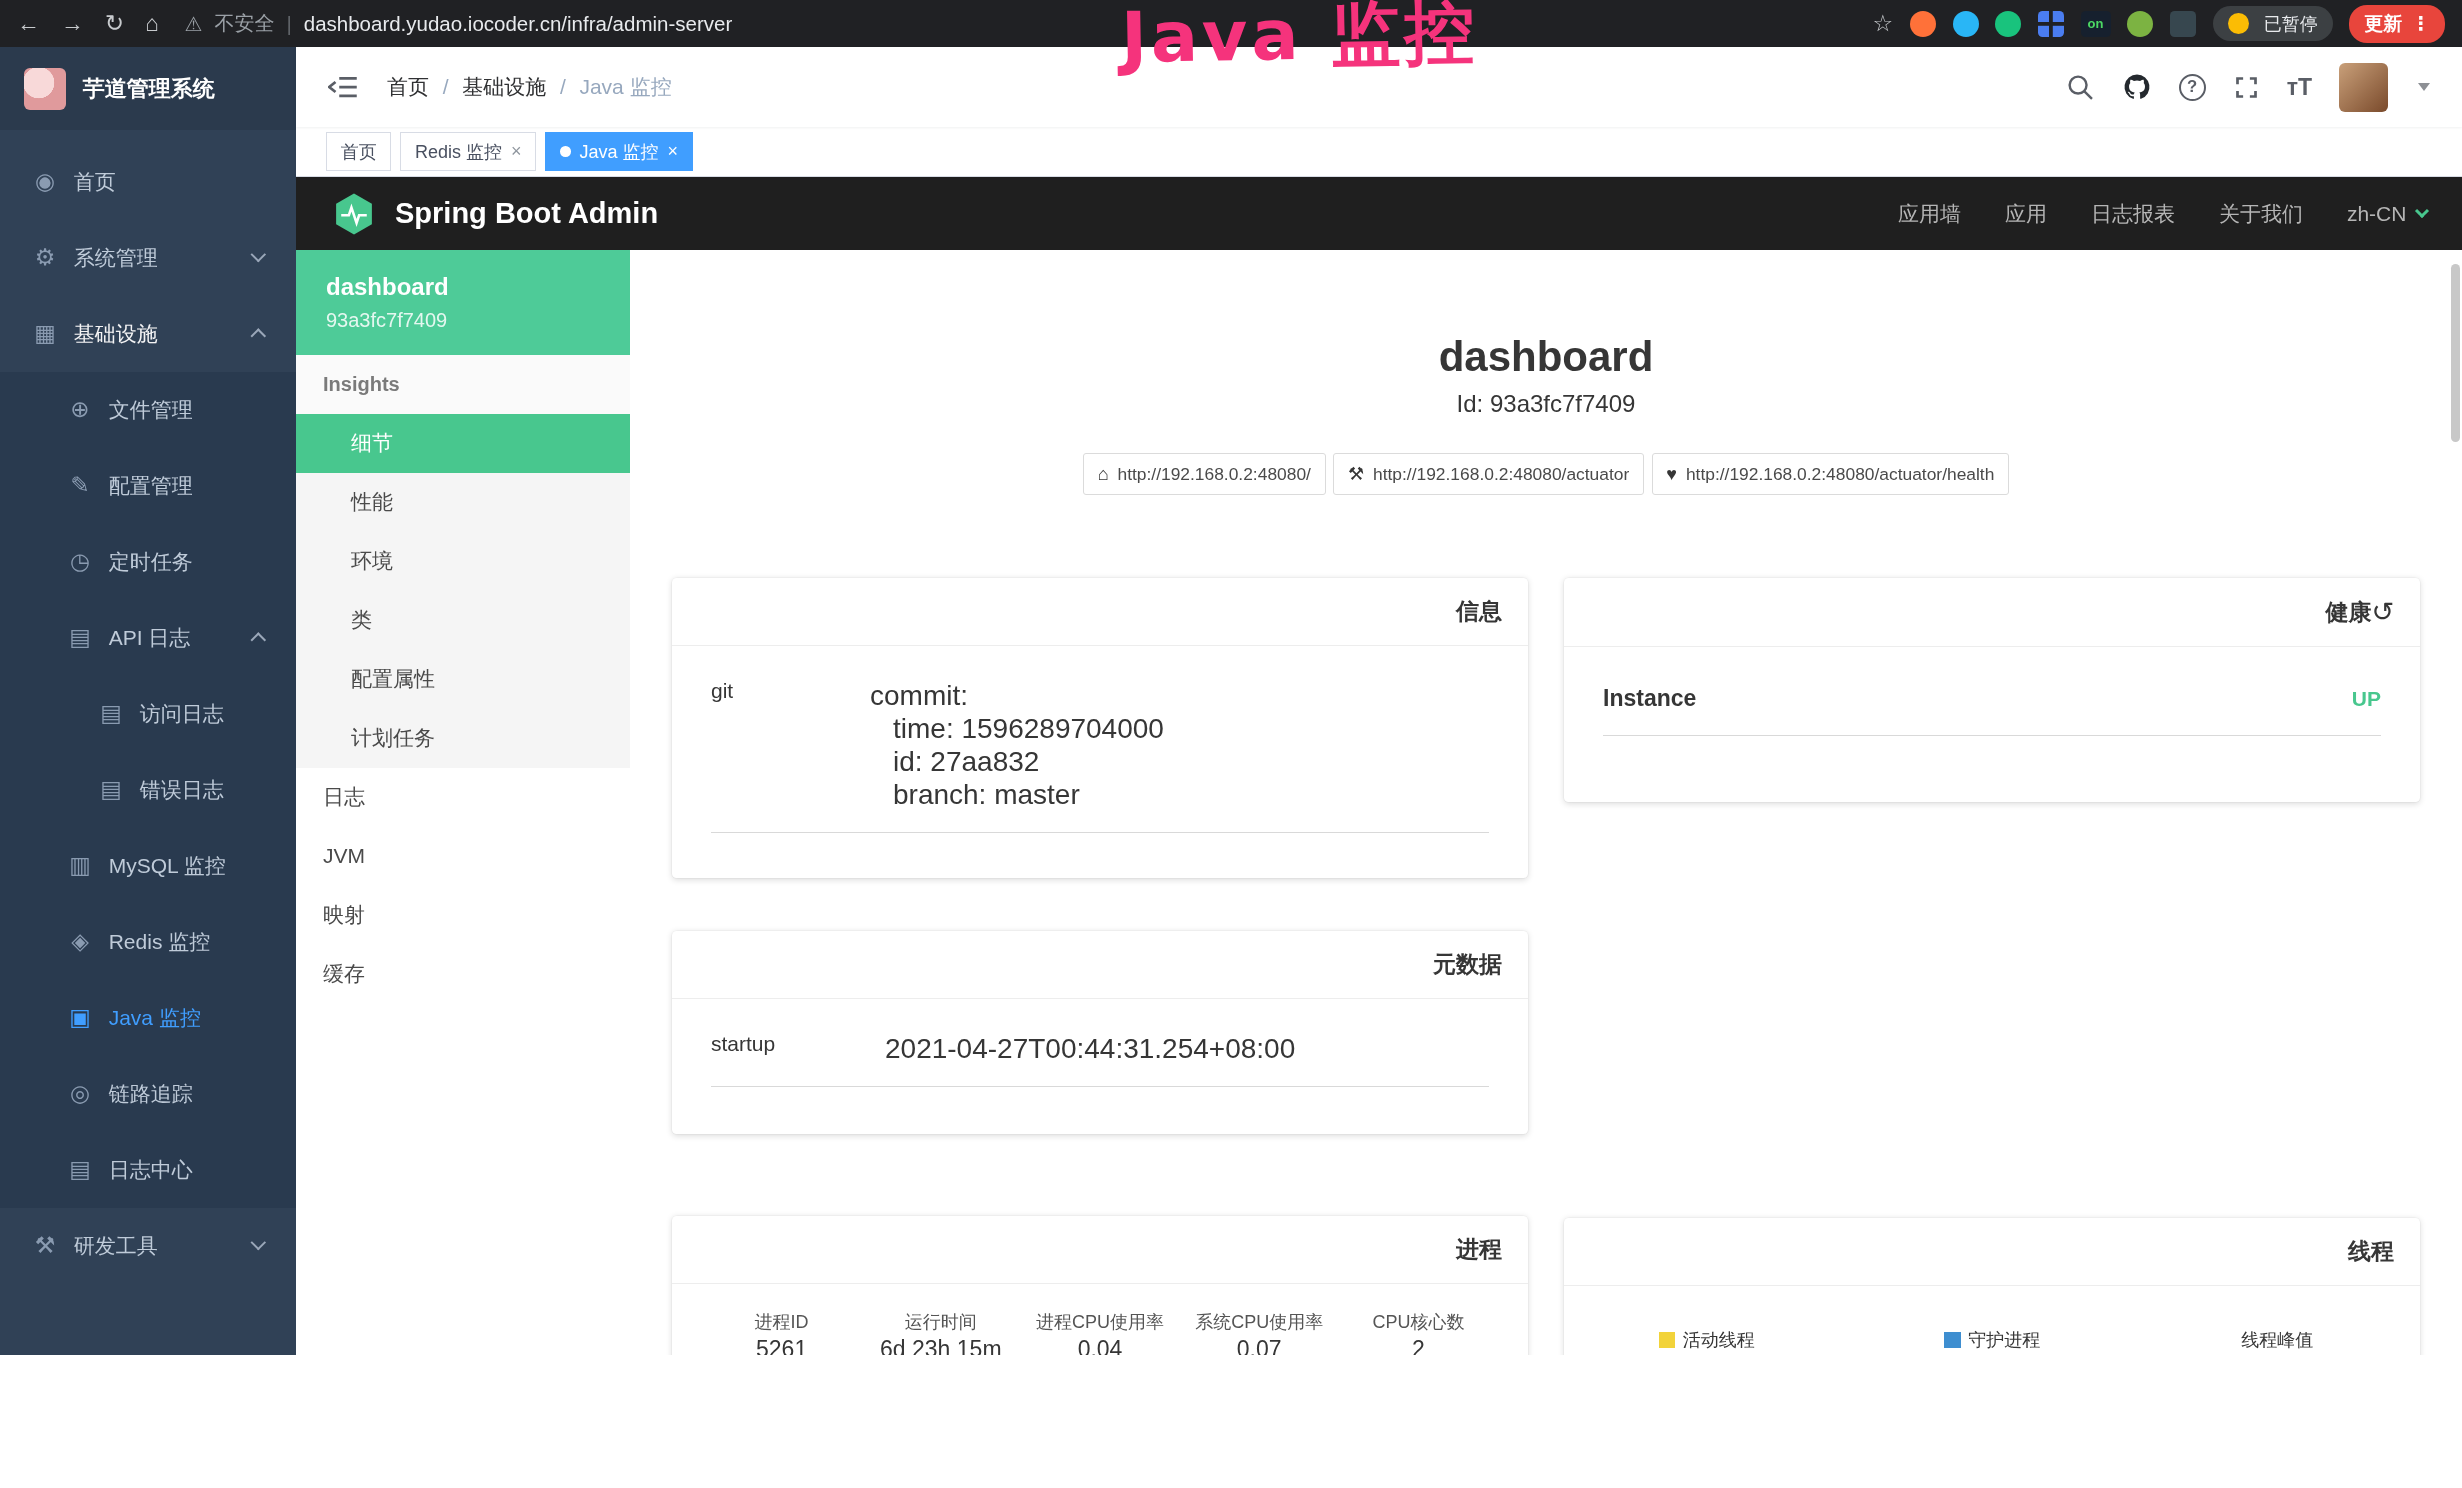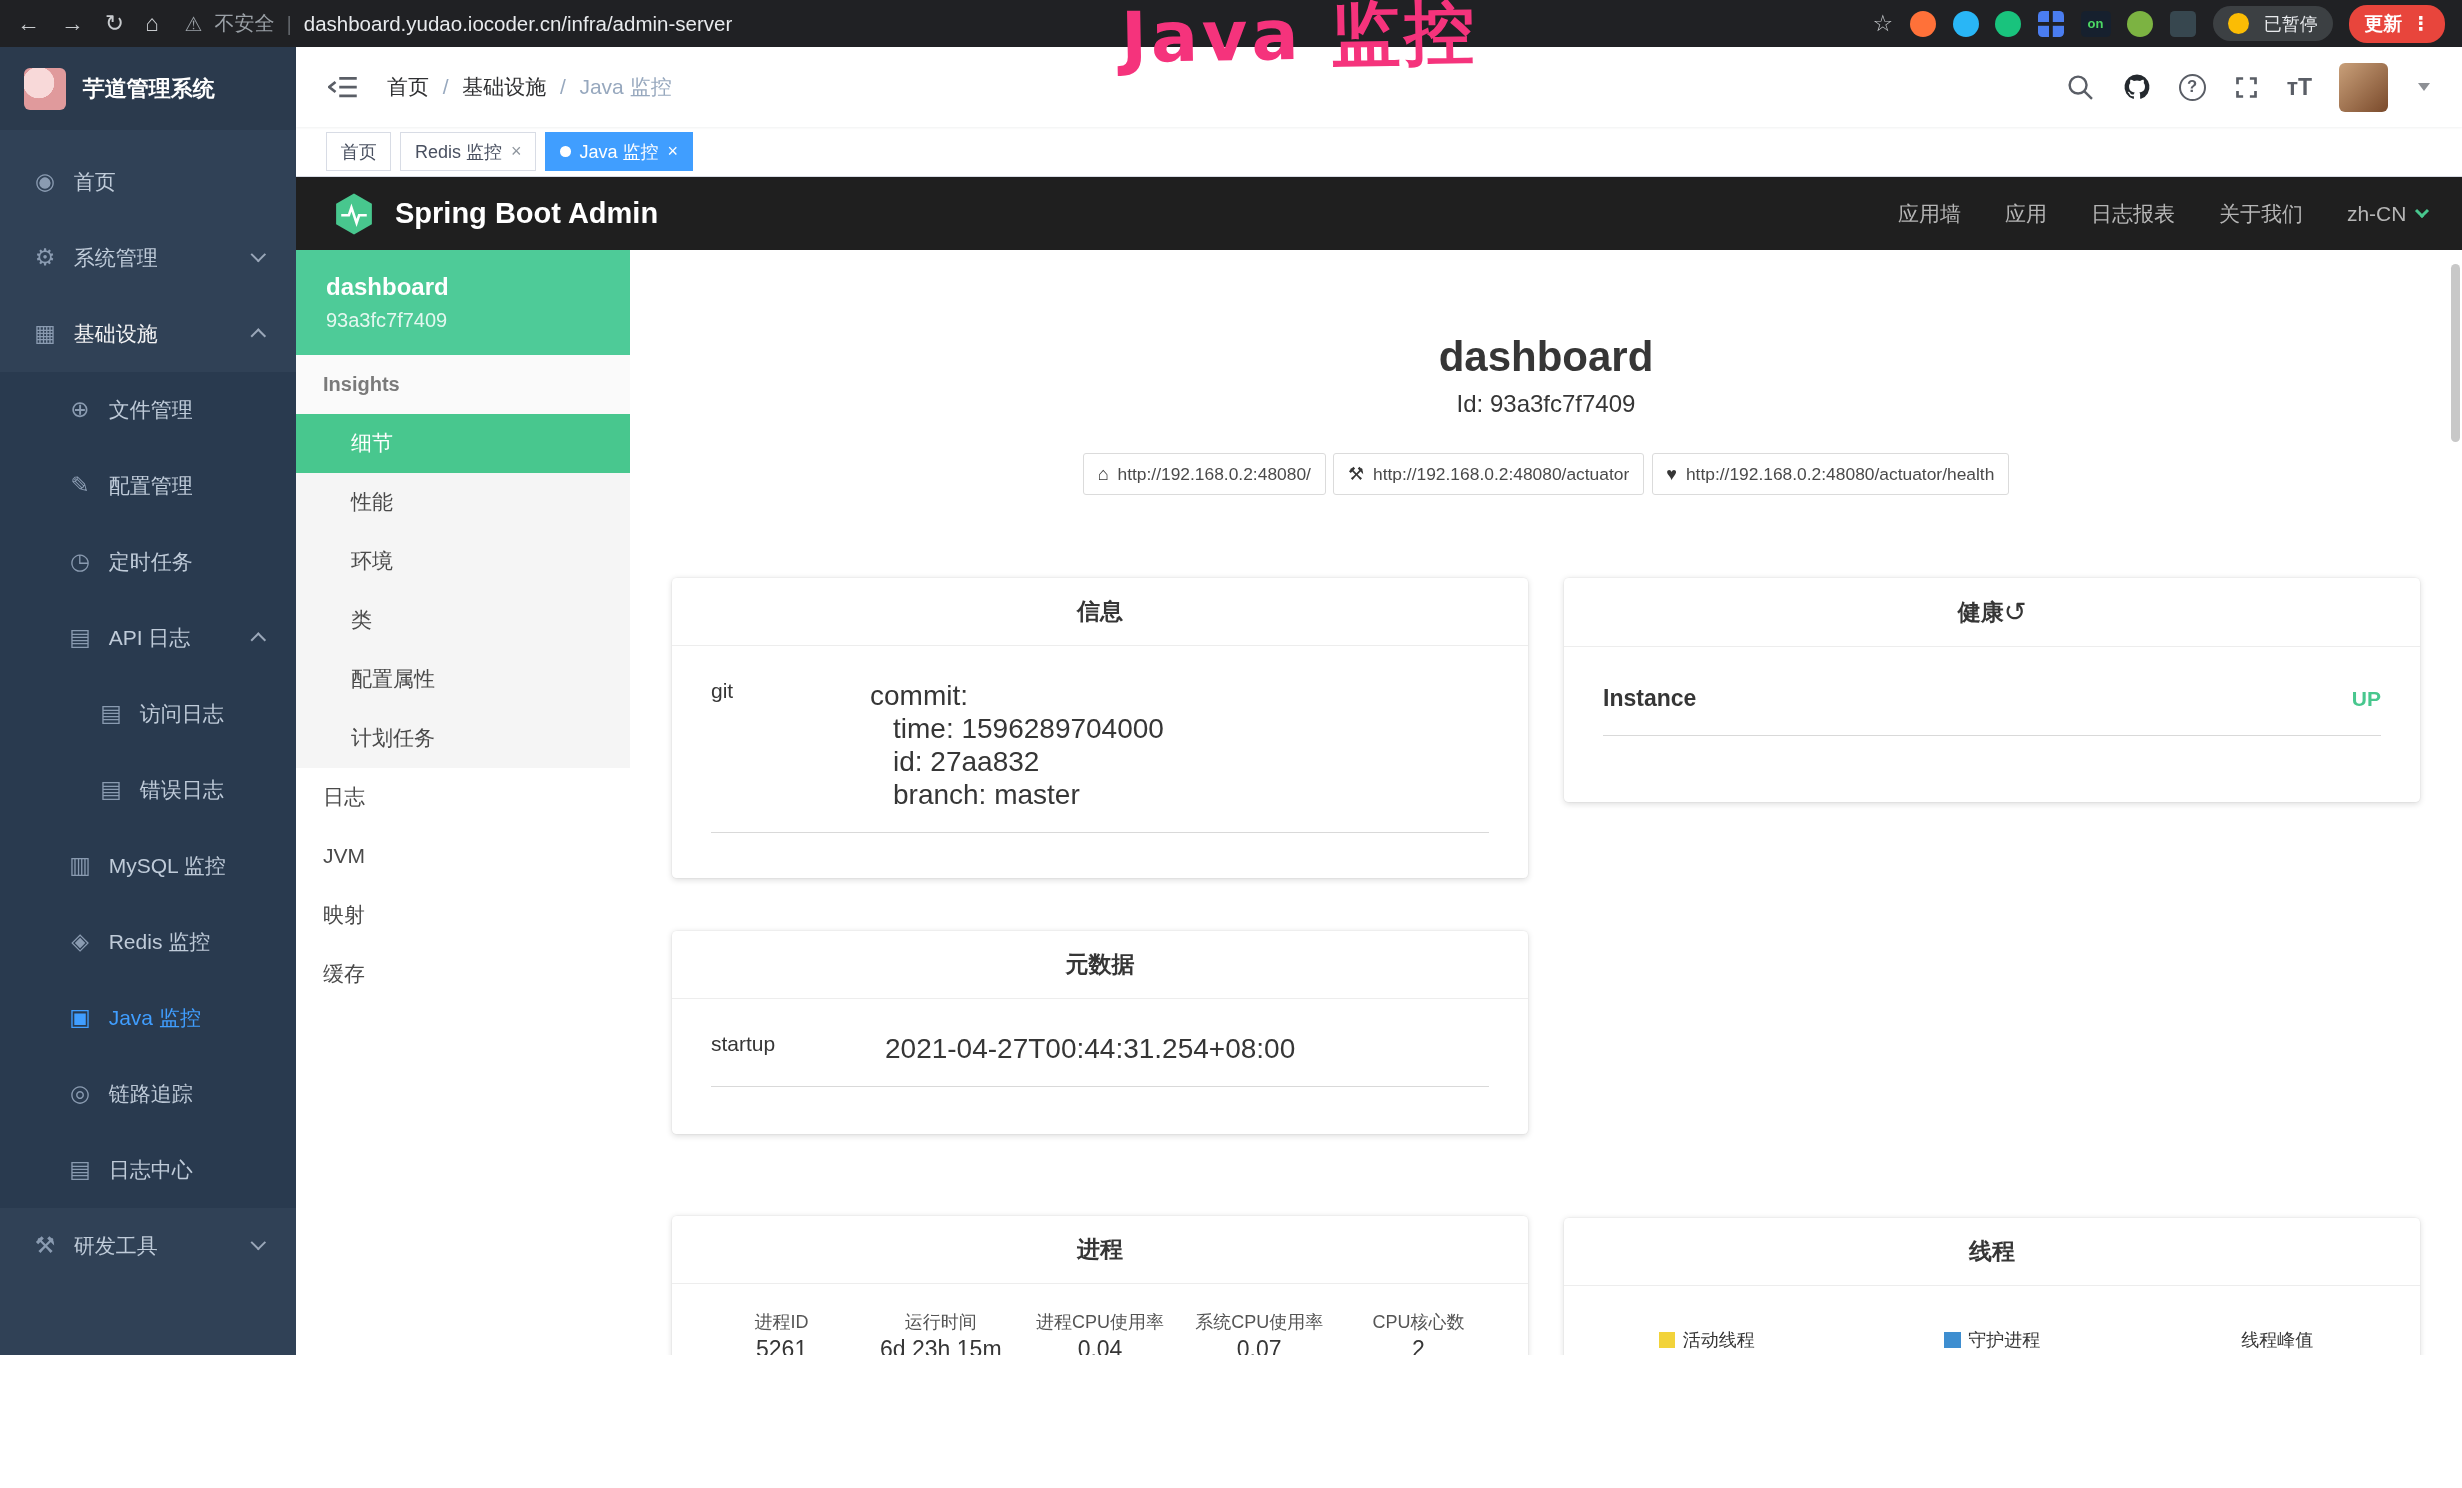--- a/index.html
+++ b/index.html
@@ -124,21 +124,21 @@
   .m-sub{margin-top:9px;text-align:center;font-size:24px;color:#363636}
   .links{margin-top:35px;display:flex;justify-content:center;gap:7.6px}
   .link-chip{display:flex;align-items:center;gap:9px;border:0.8px solid #dbdbdb;border-radius:3px;
     padding:9px 13.7px;font-size:17.4px;color:#4a4a4a;background:#fff;cursor:pointer;white-space:nowrap}
   .link-chip .g{font-size:18px;color:#363636}
 
   .cards{margin-top:83px;display:flex;gap:36px;align-items:flex-start}
   .col{flex:1;min-width:0}
   .card{background:#fff;border-radius:4.6px;width:100%;
     box-shadow:0 1.5px 6px rgba(10,10,10,.14),0 0 0 0.8px rgba(10,10,10,.03)}
-  .card-head{display:flex;align-items:center;justify-content:center;
+  .card-head{display:flex;align-items:center;justify-content:flex-end;
     padding:18px 26px;border-bottom:0.8px solid #ededed;font-size:23px;font-weight:bold;color:#363636}
   .history{font-size:27px;color:#363636;font-weight:normal;cursor:pointer}
 
   .kv-wrap{margin:0 39px;padding:33px 0 21px;border-bottom:1.5px solid #d9d9d9;display:flex}
   .kv-wrap .k{width:159px;font-size:21px;color:#363636;flex-shrink:0}
   .kv-wrap .v{font-size:28px;color:#363636;line-height:33px}
   .v .ind{padding-left:23px}
   .info-card{min-height:300px}
   .meta-card{margin-top:53px;min-height:203px}
   .meta-card .k{width:174px}

